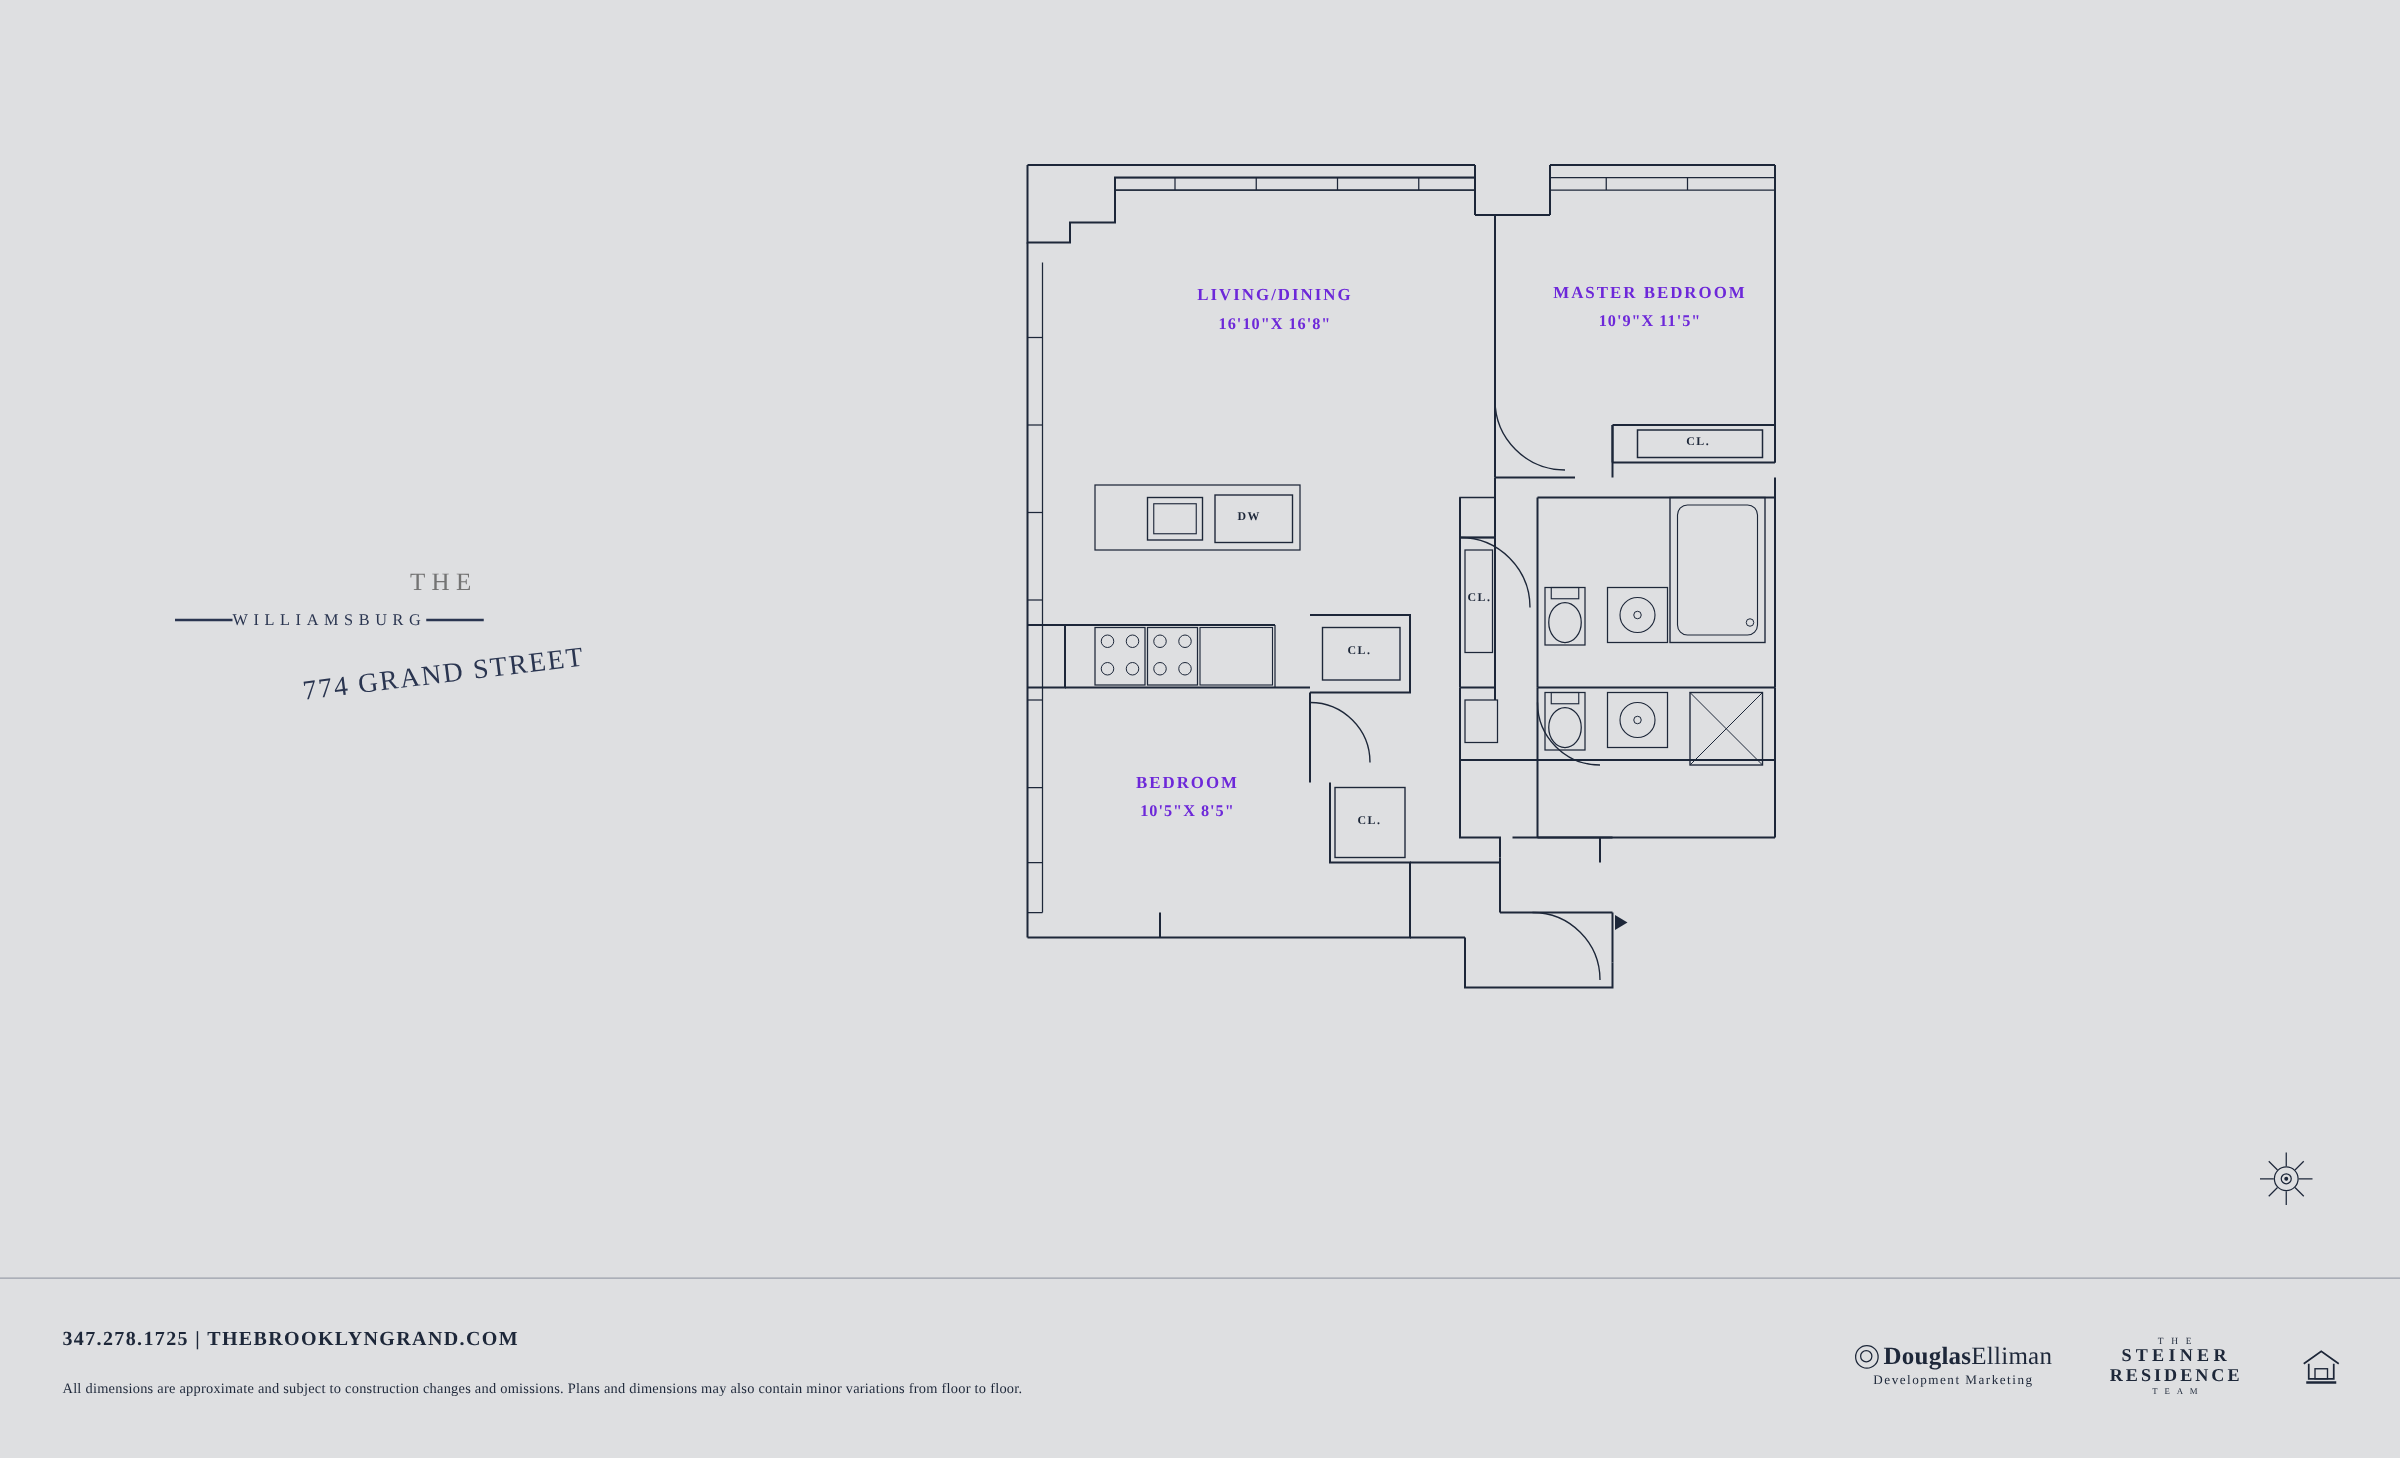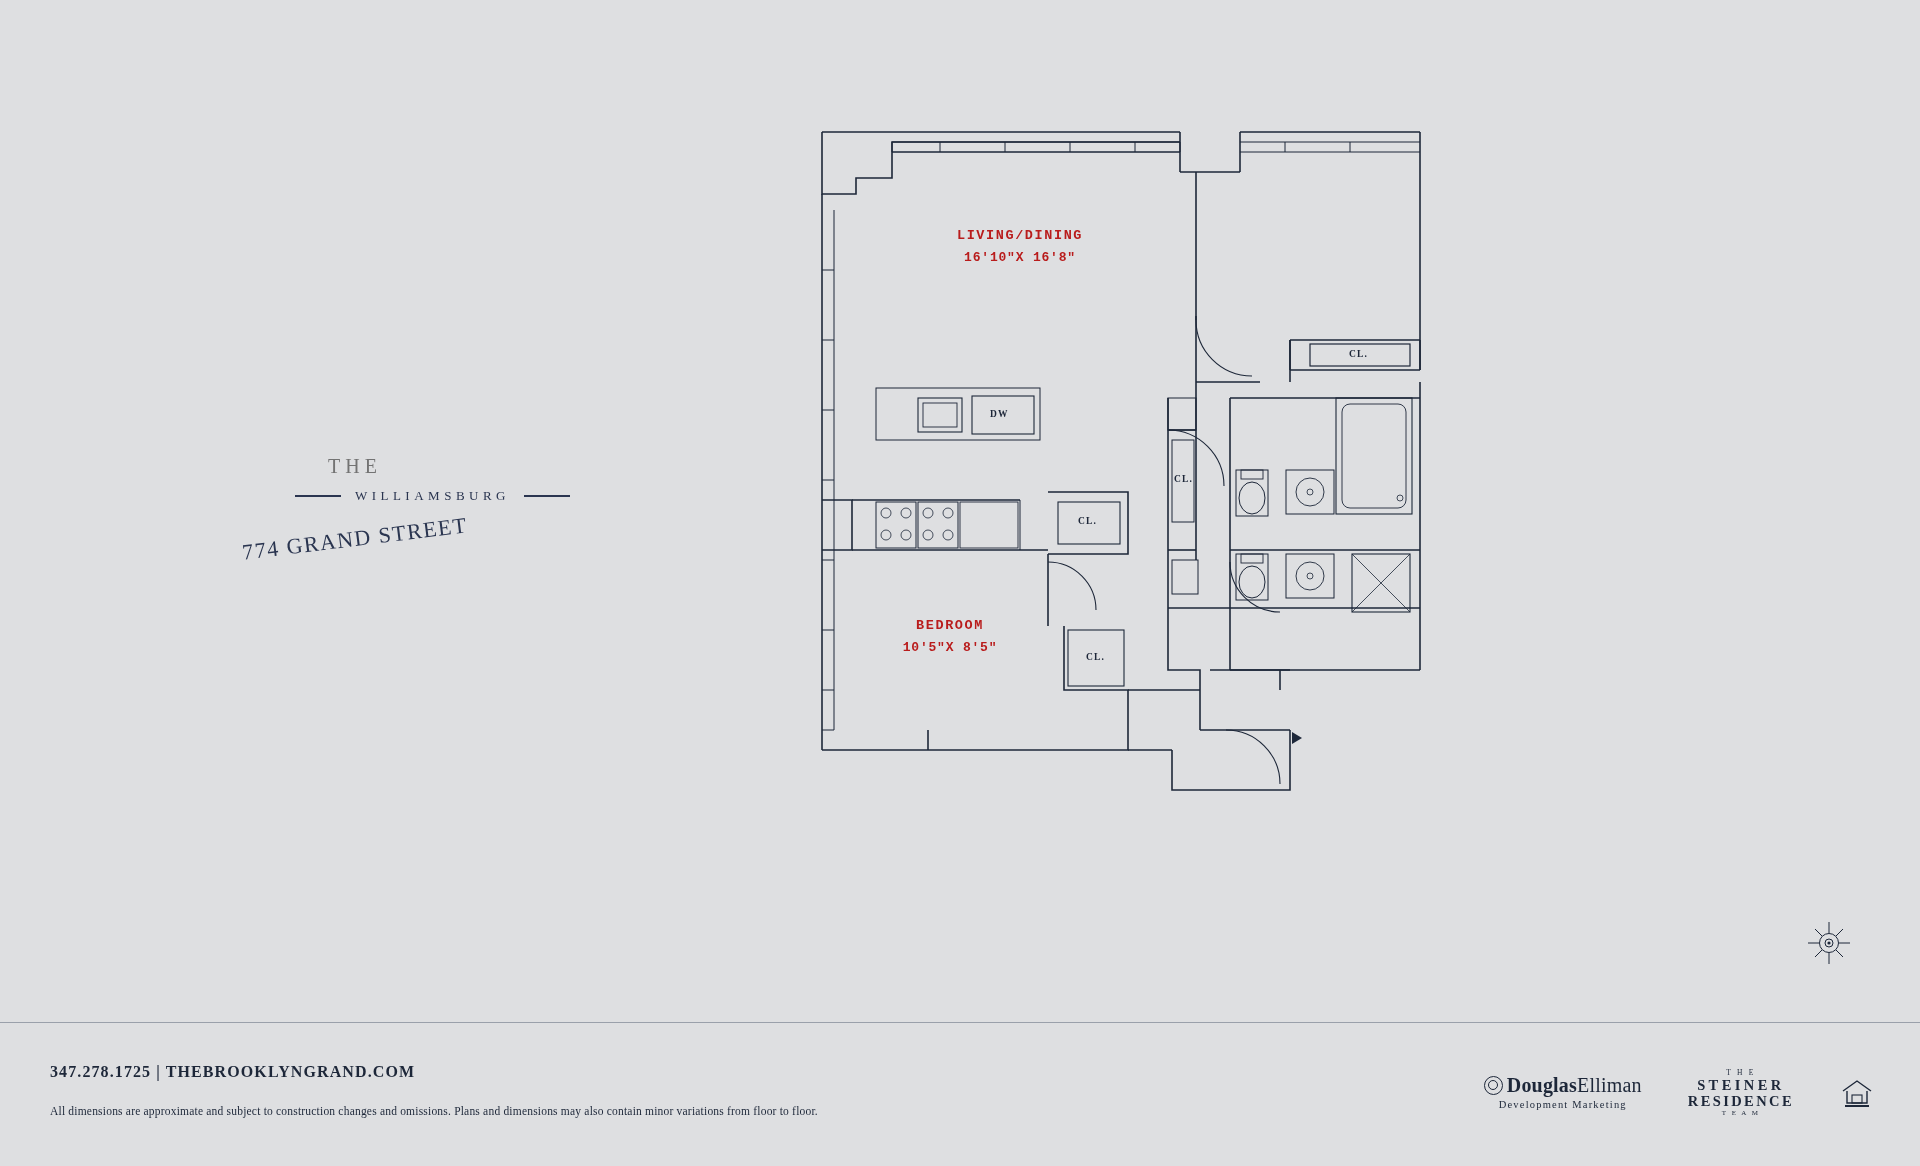--- a/index.html
+++ b/index.html
@@ -68,35 +68,35 @@
   .eho{width:34px;height:34px;}
 
   
   .brand{position:absolute;left:140px;top:455px;width:430px;text-align:center;}
   .brand-the{font-size:20px;letter-spacing:5px;color:#737373;}
   .brand-name{
     font-size:44px;letter-spacing:1.2px;font-weight:700;margin-top:6px;color:#1d2739;
     font-family:"Liberation Serif", serif;
   }
   .brand-sub{
-    display:flex;align-items:center;justify-content:flex-end;gap:14px;margin-top:10px;
+    display:flex;align-items:center;justify-content:flex-start;gap:0;margin-top:10px;
     font-size:13px;letter-spacing:4.5px;color:#2a3550;
   }
   .brand-sub .ln{width:46px;height:2px;background:#2a3550;display:inline-block;}
   .brand-street{
     margin-top:22px;font-size:22px;letter-spacing:1.5px;color:#2a3550;
     transform:rotate(-7deg);
     font-family:"Liberation Serif", serif;
   }
 
   
   .plan{position:absolute;left:820px;top:130px;width:760px;height:680px;}
   .plan svg{display:block;}
 
-  .roomlabel{position:absolute;text-align:center;color:#b91c1c;font-family:Liberation Mono, monospace;}
+  .roomlabel{position:absolute;text-align:center;color:#6d28d9;}
   .roomlabel .nm{font-size:13.5px;letter-spacing:1.6px;font-weight:700;}
   .roomlabel .dm{font-size:13px;letter-spacing:.8px;font-weight:700;margin-top:7px;}
   .tag{position:absolute;font-size:9.5px;letter-spacing:1.2px;font-weight:700;color:#1d2739;}
 
   .compass{position:absolute;left:1806px;top:920px;width:46px;height:46px;}
 </style>
 </head>
 <body>
 
 <div class="sheet">
@@ -268,20 +268,24 @@
 
       <path d="M446,600 l0,0"></path>
       <polygon points="472,602 482,608 472,614" fill="#1d2739" stroke="none"></polygon>
     </svg>
 
     <div class="roomlabel" style="left:40px;top:98px;width:320px;">
       <div class="nm">LIVING/DINING</div>
       <div class="dm">16'10"X 16'8"</div>
     </div>
 
+    <div class="roomlabel" style="left:380px;top:96px;width:240px;">
+      <div class="nm">MASTER BEDROOM</div>
+      <div class="dm">10'9"X 11'5"</div>
+    </div>
 
     <div class="roomlabel" style="left:20px;top:488px;width:220px;">
       <div class="nm">BEDROOM</div>
       <div class="dm">10'5"X 8'5"</div>
     </div>
 
     <div class="tag" style="left:170px;top:279px;">DW</div>
     <div class="tag" style="left:529px;top:219px;">CL.</div>
     <div class="tag" style="left:354px;top:344px;">CL.</div>
     <div class="tag" style="left:258px;top:386px;">CL.</div>

